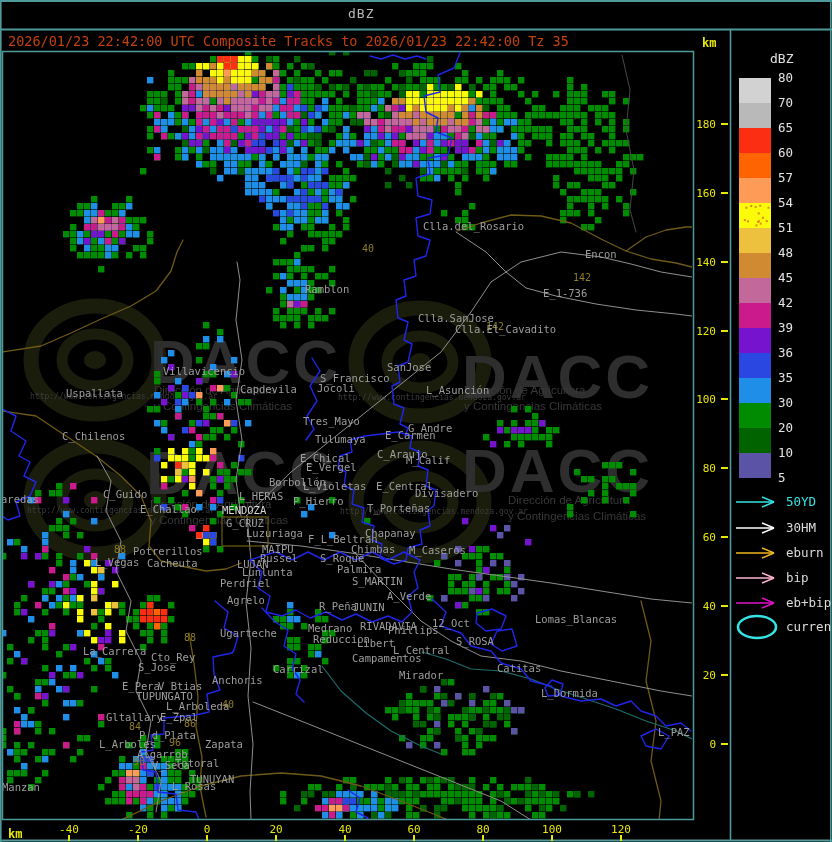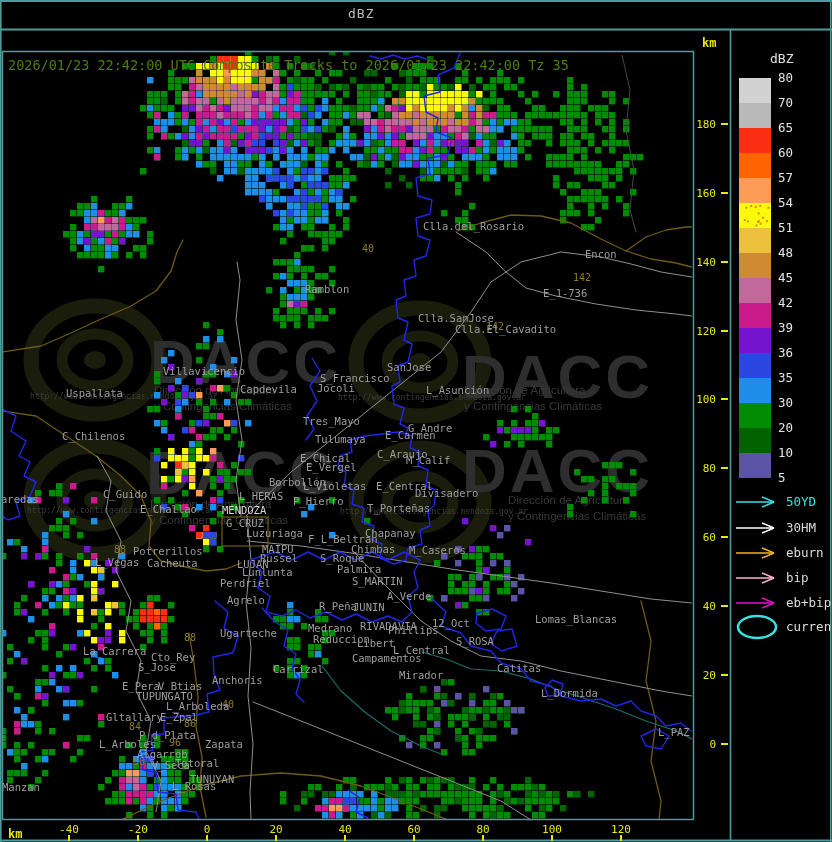--- a/index.html
+++ b/index.html
@@ -1,19 +1,19 @@
 <!DOCTYPE html>
 <html><head>
 <meta charset="utf-8">
 <style>
   html,body{margin:0;padding:0;background:#000;}
   .screen{position:relative;width:832px;height:842px;background:#000;overflow:hidden;
           font-family:"DejaVu Sans Mono",monospace;text-align:center;}
   .dbz-top{position:absolute;left:348px;top:6px;color:#b9b9b9;font-size:13px;letter-spacing:1px;z-index:3;}
-  .title-text{position:absolute;left:8px;top:33px;color:#4d7c0f;font-size:13.5px;white-space:pre;z-index:3;margin-top:24px;}
+  .title-text{position:absolute;left:8px;top:33px;color:#c2410c;font-size:13.5px;white-space:pre;z-index:3;}
   #scene{position:absolute;left:0;top:0;z-index:2;}
 </style>
 </head>
 <body>
 
 <div class="screen">
   <div>
     <span class="dbz-top">dBZ</span>
     <span class="title-text">2026/01/23 22:42:00 UTC Composite Tracks to 2026/01/23 22:42:00 Tz 35</span>
   </div>

